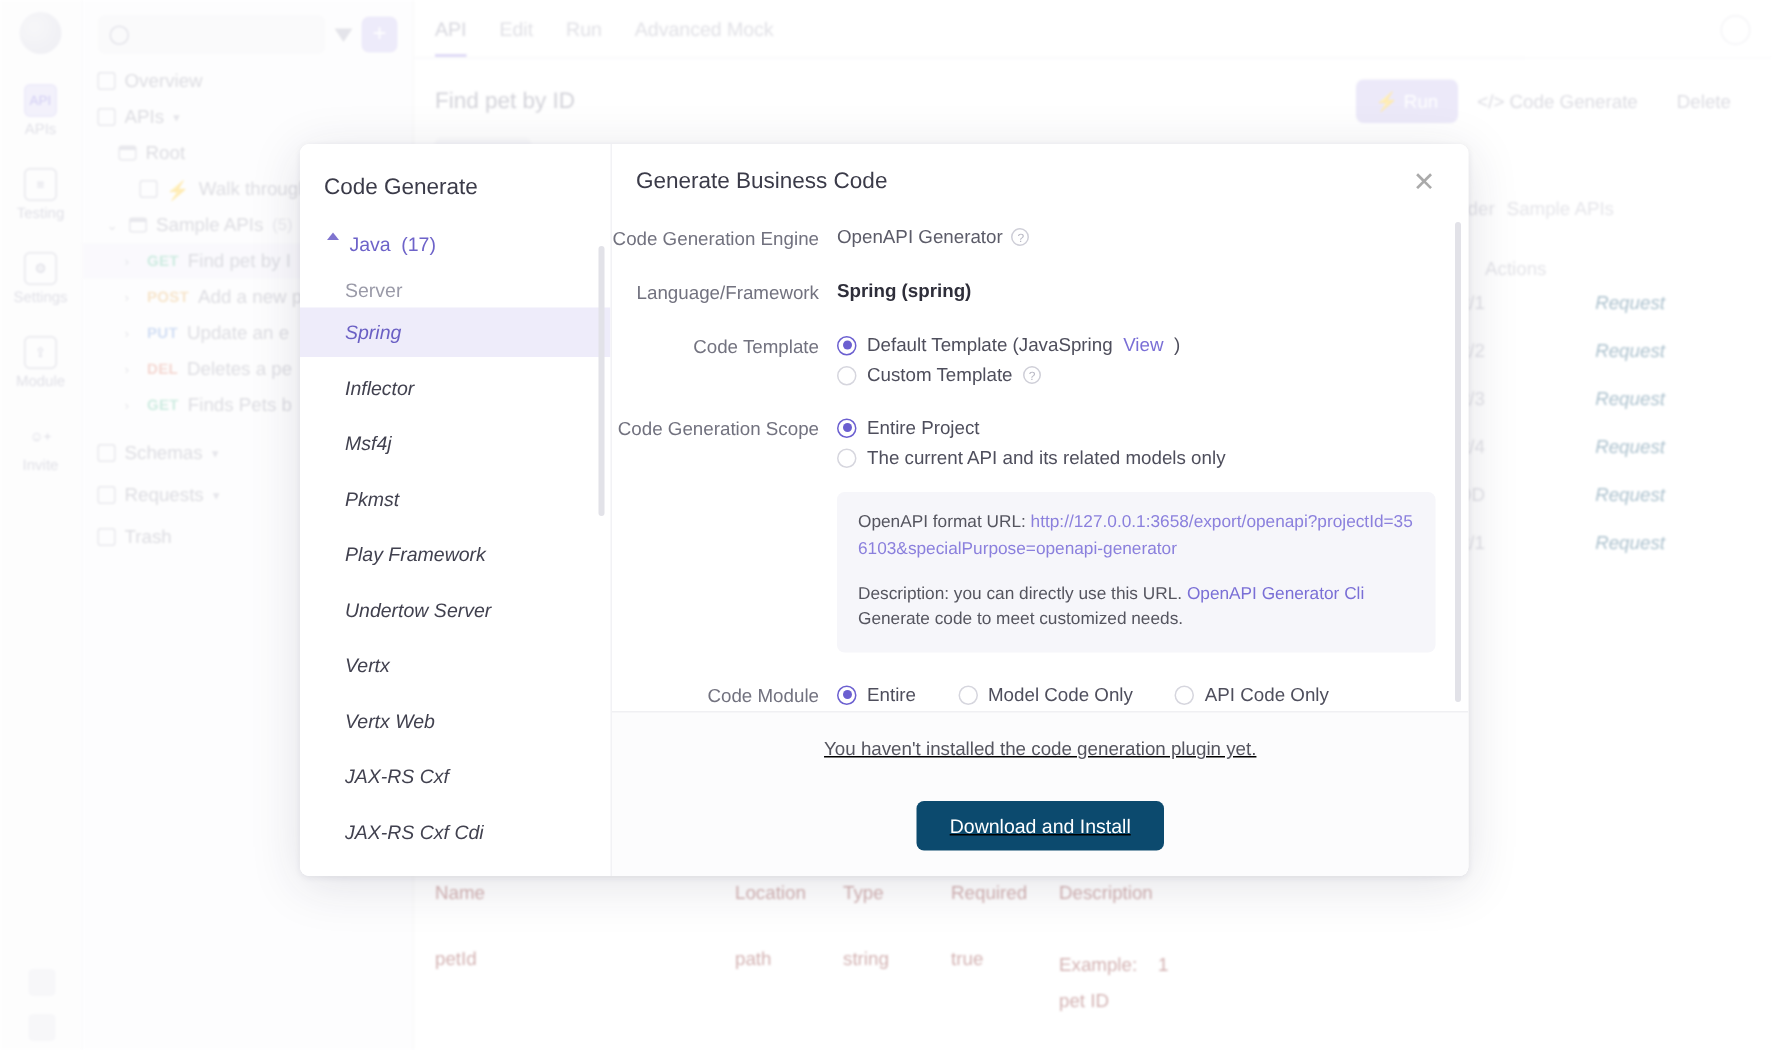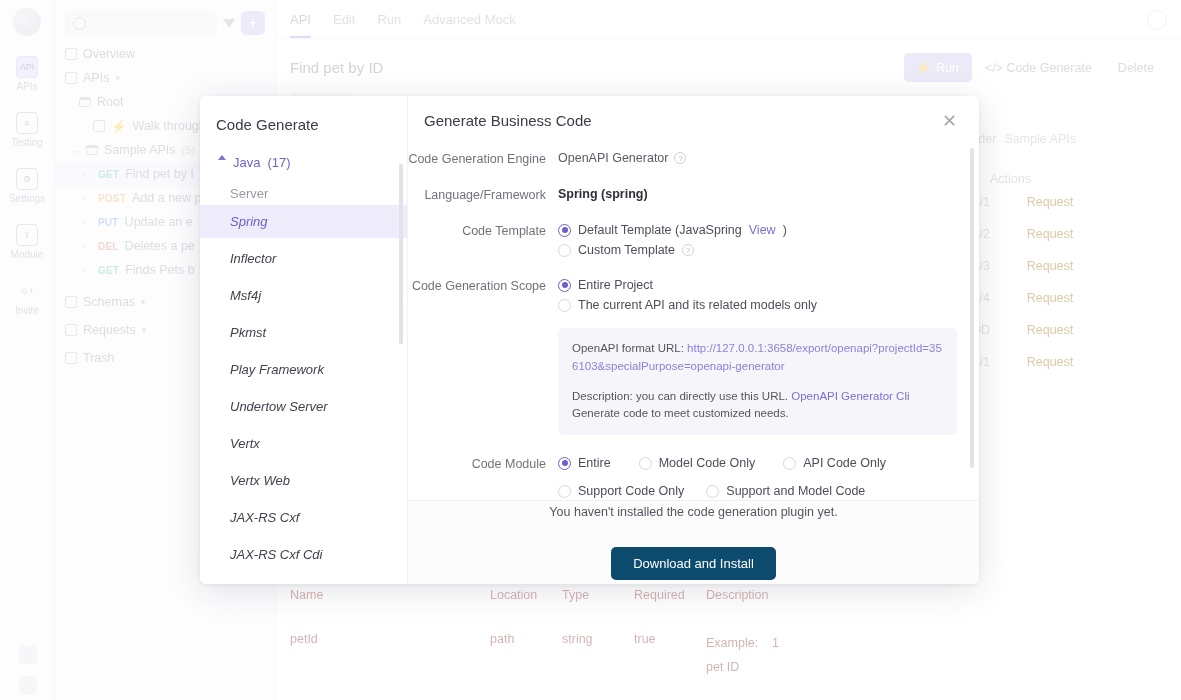--- a/index.html
+++ b/index.html
@@ -88,21 +88,21 @@
   .api-title { font-size:15px; color:#7f7f92; flex:1; }
   .btn { font-size:12.5px; padding:7px 13px; border-radius:5px; color:#9a9aab; }
   .btn.run { background:#c9c1f0; color:#fff; }
   .seg-row { padding: 10px 14px 0 14px; display:flex; gap:8px; }
   .seg { height:26px; width:64px; border-radius:4px; background:#f3f3f7; }
   .folder-line { padding: 14px 14px 0 0; font-size:12.5px; color:#b3b3c0;
                  display:flex; gap:8px; justify-content:flex-end; padding-right:105px; }
   .tblhdr { display:flex; font-size:12.5px; color:#b0b0bd; padding: 26px 14px 0 14px; }
   .reqrow { display:flex; font-size:12.5px; color:#b0b0bd; padding: 9px 14px; }
   .reqrow .p { width: 700px; text-align:right; }
-  .reqrow .a { width: 120px; text-align:center; color:#a16207; }
+  .reqrow .a { width: 120px; text-align:right; color:#0c4a6e;font-style:italic; }
   .tblhdr .p { width: 700px; text-align:right; }
   .tblhdr .a { width: 120px; text-align:left; }
   .param-tbl { position:absolute; left:0; right:0; top:580px; }
   .param-hdr, .param-row { display:flex; font-size:12.5px; color:#7f1d1d; padding: 8px 14px; }
   .param-hdr div, .param-row div { flex:none; }
   .c-name { width: 200px; } .c-loc { width: 72px; } .c-type { width: 72px; }
   .c-req  { width: 72px; } .c-desc { width: 220px; }
   .param-row { padding-top: 22px; }
 
   
@@ -165,23 +165,23 @@
   .infobox p + p { margin-top: 12px; }
   .radio-grid { display:flex; flex-wrap:wrap; row-gap: 14px; }
   .radio-grid .radio { min-width: 0; }
   .r-line2 { flex-basis:100%; display:flex; }
   .ghost-row { display:flex; align-items:center; padding:0 22px 0 0; margin-top:20px;
                opacity:.18; filter: blur(1.2px); }
   .ghost-pill { height:20px; border-radius:4px; background:#ddd; }
   .ghost-box { height:22px; width:48px; border:1px solid #ddd; border-radius:4px; margin-left:10px; }
   
   .plugin {
-    position:absolute; left: 0; right: 0; bottom: 0; height: 84px;
+    position:absolute; left: 0; right: 0; bottom: 0; height: 110px;
     background:#fcfcfd; border-top:1px solid #f0f0f3;
-    display:flex; flex-direction:column; align-items:center; justify-content:center; gap:28px;
+    display:flex; flex-direction:column; align-items:center; justify-content:center; gap:28px;text-decoration:underline;
   }
   .plugin-txt { font-size:12.5px; color:#55555f; }
   .plugin-btn {
     background:#0c4a6e; color:#fff; font-size:13px; padding: 9px 22px;
     border-radius:5px; border:none; cursor:pointer; font-family:inherit;
   }
   .form-scroll {
     position:absolute; right: 5px; top: 52px; width: 4px; height: 320px;
     background:#e2e2e8; border-radius:2px;
   }

